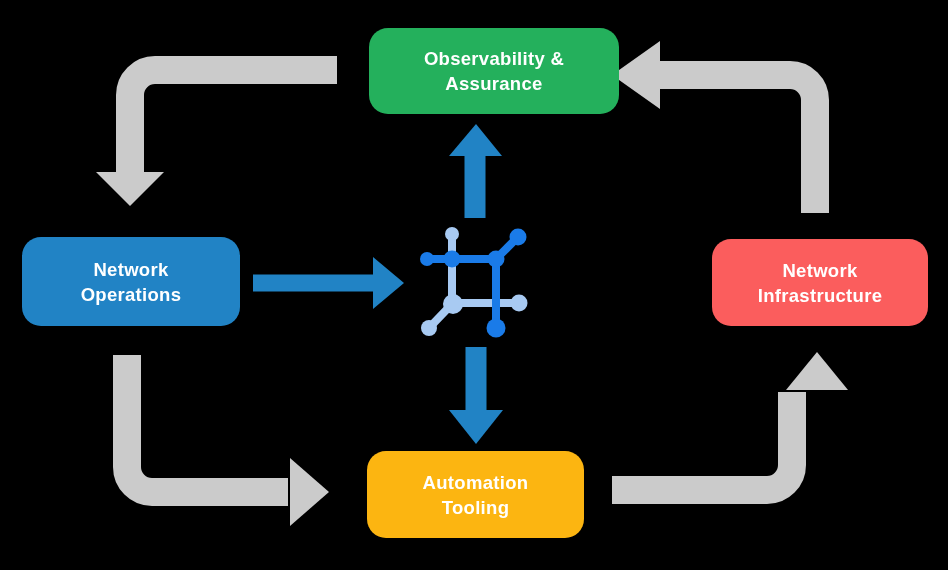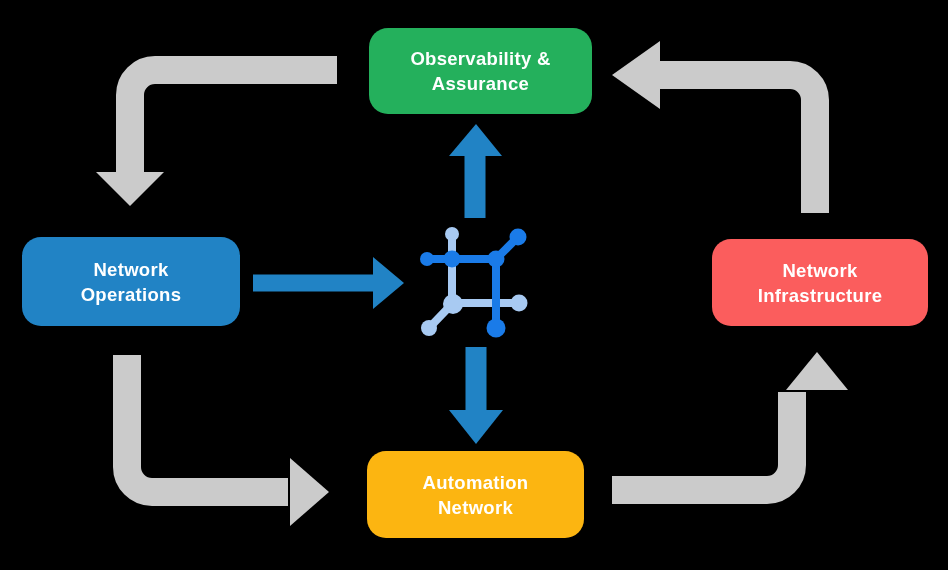--- a/index.html
+++ b/index.html
@@ -29,21 +29,21 @@
     justify-content: center;
     text-align: center;
     color: #ffffff;
     font-size: 18.5px;
     font-weight: 700;
     letter-spacing: 0.3px;
     line-height: 25px;
     border-radius: 19px;
     white-space: pre-line;
   }
-  #node-observability   { left: 369px; top: 28px;  width: 223px; height: 86px; background: #24b05c; }
+  #node-observability   { left: 369px; top: 28px;  width: 250px; height: 86px; background: #24b05c; }
   #node-operations      { left: 22px;  top: 237px; width: 218px; height: 89px; background: #2183c5; }
   #node-infrastructure  { left: 712px; top: 239px; width: 216px; height: 87px; background: #fb5d5d; }
   #node-automation      { left: 367px; top: 451px; width: 217px; height: 87px; background: #fcb511; }
 </style>
 </head>
 <body>
 
 <div id="canvas">
 
   <svg id="arrow-layer" viewBox="0 0 948 570" xmlns="http://www.w3.org/2000/svg">
@@ -112,15 +112,15 @@
   <div class="node" id="node-observability">Observability &amp;
 Assurance</div>
 
   <div class="node" id="node-operations">Network
 Operations</div>
 
   <div class="node" id="node-infrastructure">Network
 Infrastructure</div>
 
   <div class="node" id="node-automation">Automation
-Network</div>
+Tooling</div>
 
 </div>
 
 </body></html>

